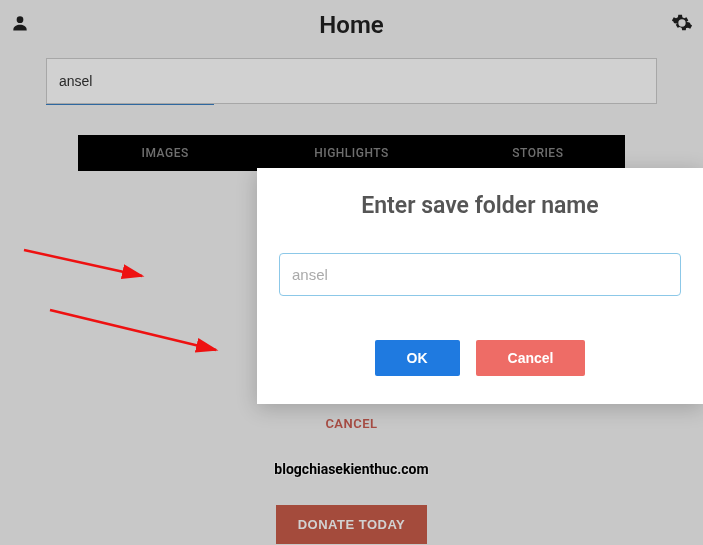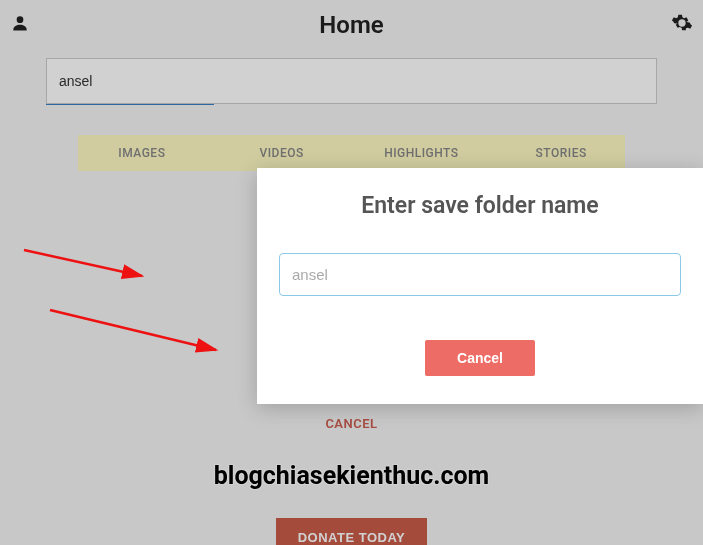--- a/index.html
+++ b/index.html
@@ -39,21 +39,21 @@
       color: #333;
     }
     .search-underline {
       height: 2px;
       width: 168px;
       background: #3a7fc4;
       margin-top: -1px;
     }
     .tabs {
       margin: 30px 78px 0;
-      background: #fef9c3;
+      background: #000000;
       display: flex;
       height: 36px;
       gap: 12px;
     }
     .tab {
       flex: 1;
       text-align: center;
       line-height: 36px;
       font-size: 12px;
       letter-spacing: 0.5px;
@@ -67,21 +67,21 @@
       font-size: 13px;
       font-weight: 600;
       color: #cc5d52;
       letter-spacing: 0.5px;
       cursor: pointer;
     }
     .watermark {
       text-align: center;
       margin-top: 30px;
       font-weight: 700;
-      font-size: 25px;
+      font-size: 14px;
       color: #000;
       text-shadow: 1px 1px 0 #fff, -1px -1px 0 #fff, 1px -1px 0 #fff, -1px 1px 0 #fff;
     }
     .donate-wrap {
       text-align: center;
       margin-top: 28px;
     }
     .donate-btn {
       display: inline-block;
       background: #c85c4a;
@@ -166,38 +166,38 @@
   </span>
 </div>
 
 <div class="search-wrap">
   <input class="search-input" value="ansel" style="">
   <div class="search-underline"></div>
 </div>
 
 <div class="tabs">
   <div class="tab">IMAGES</div>
-  <div class="tab">VIDEOS</div>
   <div class="tab">HIGHLIGHTS</div>
   <div class="tab">STORIES</div>
 </div>
 
 <div class="cancel-link">CANCEL</div>
 
 <div class="watermark">blogchiasekienthuc.com</div>
 
 <div class="donate-wrap">
   <button class="donate-btn">DONATE TODAY</button>
 </div>
 
 <div class="overlay">
   <div class="modal">
     <div class="modal-title">Enter save folder name</div>
     <input class="modal-input" value="ansel" style="">
     <div class="modal-actions">
+      <button class="btn btn-ok">OK</button>
       <button class="btn btn-cancel">Cancel</button>
     </div>
   </div>
 </div>
 
 <svg class="arrow arrow1" width="132" height="44">
   <defs>
       <marker id="ah1" markerWidth="10" markerHeight="10" refX="8" refY="3" orient="auto">
         <path d="M0,0 L9,3 L0,6 z" fill="#e11"></path>
       </marker>

